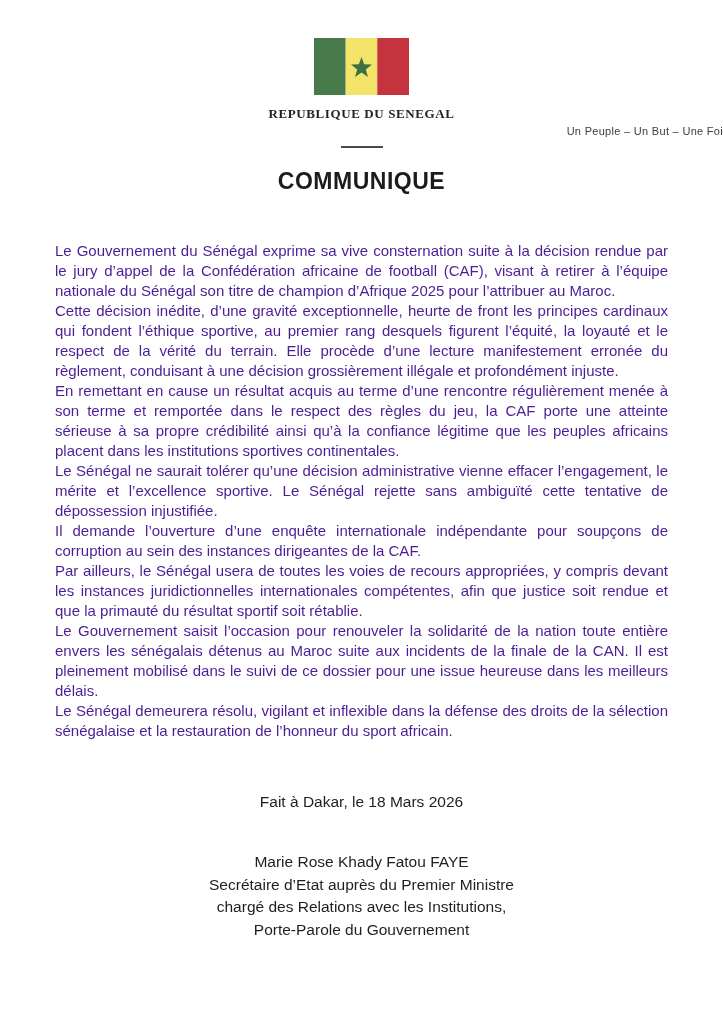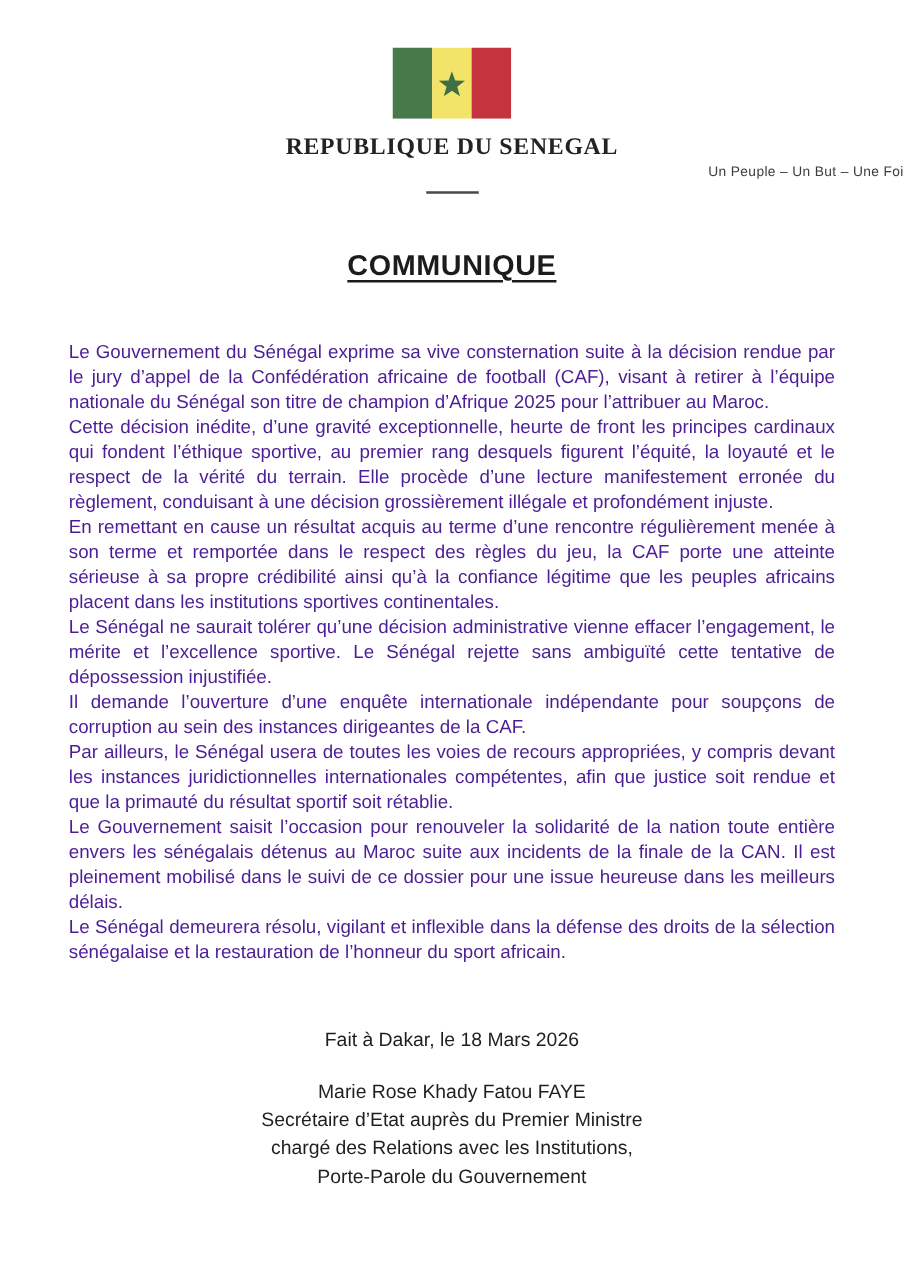--- a/index.html
+++ b/index.html
@@ -23,46 +23,45 @@
     text-align: center;
   }
   .flag-wrap {
     display: inline-block;
     line-height: 0;
   }
   .country-name {
     margin-top: 7px;
     font-family: "Liberation Serif", "DejaVu Serif", serif;
     font-weight: bold;
-    font-size: 19px;
+    font-size: 13px;
     letter-spacing: 0.6px;
     color: #232323;
   }
   .motto {
     margin-top: 3px;
     font-size: 11px;
     color: #3c3c3c;
     letter-spacing: 0.3px;
     text-align: right;
   }
   .motto-divider {
     width: 42px;
     height: 2px;
     background: #4a4a4a;
     margin: 9px auto 0 auto;
   }
   
   .doc-title {
-    margin-top: 44px;
+    margin-top: 20px;
     text-align: center;
     font-size: 23px;
     font-weight: bold;
     letter-spacing: 0.5px;
     color: #1c1c1c;
-    text-decoration: underline;
     text-underline-offset: 4px;
     text-decoration-thickness: 2px;
   }
   
   .communique-body {
     margin-top: 46px;
     padding: 0 55px;
     font-size: 15px;
     line-height: 20px;
     color: #4c1d95;
@@ -72,21 +71,21 @@
     margin: 0;
   }
   
   .dateline {
     margin-top: 52px;
     text-align: center;
     font-size: 15.5px;
     color: #1f1f1f;
   }
   .signature-block {
-    margin-top: 21px;
+    margin-top: 40px;
     text-align: center;
     font-size: 15.5px;
     line-height: 22.5px;
     color: #1f1f1f;
   }
 </style>
 </head>
 <body>
 
 <div class="page">

